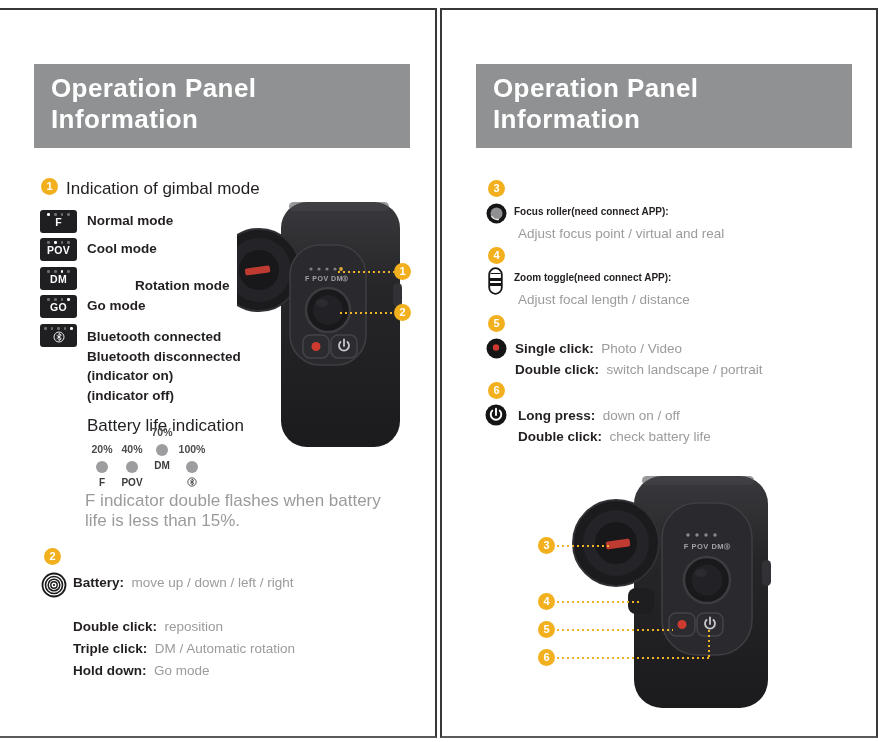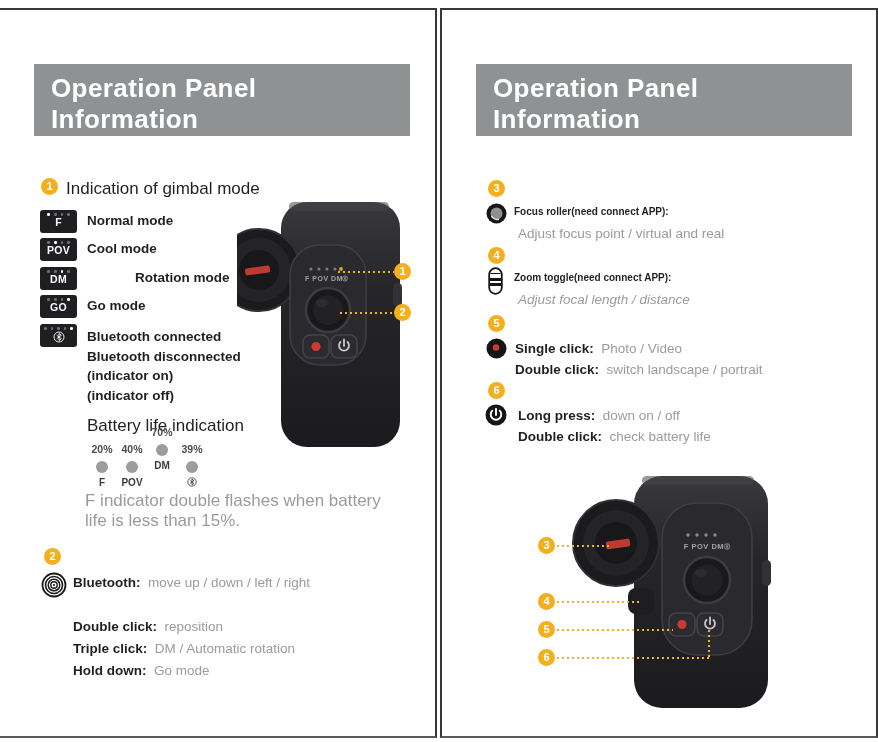--- a/index.html
+++ b/index.html
@@ -3,21 +3,21 @@
 <meta charset="utf-8">
 <style>
   html,body{margin:0;padding:0;background:#fff;}
   body{width:878px;height:742px;font-family:"Liberation Sans",sans-serif;color:#231f20;overflow:hidden;}
   .spread{display:flex;padding-top:8px;}
   .page{position:relative;box-sizing:border-box;height:730px;background:#fff;}
   .page-left{width:437px;border-top:2px solid #383838;border-right:2px solid #383838;border-bottom:2px solid #5a5a5a;margin-right:3px;}
   .page-right{width:438px;border:2px solid #383838;border-bottom-color:#5a5a5a;}
   .abs{position:absolute;}
   
-  .pg-header{left:34px;top:54px;width:376px;height:72px;background:#8f9193;color:#fff;font-weight:bold;font-size:26px;line-height:31px;letter-spacing:.4px;padding:9px 0 0 17px;box-sizing:border-box;}
+  .pg-header{left:34px;top:54px;width:376px;height:84px;background:#8f9193;color:#fff;font-weight:bold;font-size:26px;line-height:31px;letter-spacing:.4px;padding:9px 0 0 17px;box-sizing:border-box;}
   
   .numcirc{width:17px;height:17px;border-radius:50%;background:#f2b01e;color:#fff;font-size:11px;font-weight:bold;text-align:center;line-height:17px;}
   
   .sec-heading{font-size:17px;font-weight:normal;text-align:center;}
   
   .mode-icon{width:37px;height:23px;background:#1f1f22;border-radius:3px;position:absolute;left:40px;}
   .mode-icon .dots{position:absolute;top:3px;left:0;width:100%;display:flex;justify-content:center;gap:4px;}
   .mode-icon .dots i{width:2.6px;height:2.6px;border-radius:50%;background:#6f6f73;display:block;}
   .mode-icon .dots i.on{background:#ffffff;}
   .mode-icon .glyph{position:absolute;left:0;right:0;top:6px;text-align:center;color:#fff;font-size:10.5px;font-weight:bold;letter-spacing:.3px;}
@@ -79,21 +79,21 @@
 
     <div class="abs mode-icon" style="top:257px;">
       <span class="dots">
           <i></i>
           <i></i>
           <i class="on"></i>
           <i></i>
         </span>
       <span class="glyph">DM</span>
     </div>
-    <div class="abs mode-label" style="top:260px;padding-left:48px;">Rotation mode</div>
+    <div class="abs mode-label" style="top:268px;padding-left:48px;">Rotation mode</div>
 
     <div class="abs mode-icon" style="top:285px;">
       <span class="dots">
           <i></i>
           <i></i>
           <i></i>
           <i class="on"></i>
         </span>
       <span class="glyph">GO</span>
     </div>
@@ -132,21 +132,21 @@
       <div class="bat-pct">40%</div>
       <div class="bat-dot"></div>
       <div class="bat-lbl">POV</div>
     </div>
     <div class="abs bat-col" style="left:145px;top:416px;">
       <div class="bat-pct">70%</div>
       <div class="bat-dot"></div>
       <div class="bat-lbl">DM</div>
     </div>
     <div class="abs bat-col" style="left:175px;top:433px;">
-      <div class="bat-pct">39%</div>
+      <div class="bat-pct">100%</div>
       <div class="bat-dot"></div>
       <div class="bat-lbl">
         <svg width="10" height="10" viewBox="0 0 12 12">
             <circle cx="6" cy="6" r="5" fill="none" stroke="#3a3a3c" stroke-width="1"></circle>
             <path d="M6 2.4 L6 9.6 L8.3 7.7 L3.7 4.3 M3.7 7.7 L8.3 4.3 L6 2.4" fill="none" stroke="#3a3a3c" stroke-width="1" stroke-linejoin="round"></path>
           </svg>
       </div>
     </div>
 
     <div class="abs note" style="left:85px;top:481px;">
@@ -157,21 +157,21 @@
     <div class="abs numcirc" style="left:44px;top:538px;">2</div>
     <div class="abs icon-box" style="left:41px;top:562px;">
       <svg width="26" height="26" viewBox="0 0 26 26">
         <circle cx="13" cy="13" r="11.5" fill="none" stroke="#1a1a1a" stroke-width="1.8"></circle>
         <circle cx="13" cy="13" r="8.5" fill="none" stroke="#1a1a1a" stroke-width="1.6"></circle>
         <circle cx="13" cy="13" r="5.8" fill="none" stroke="#1a1a1a" stroke-width="1.5"></circle>
         <circle cx="13" cy="13" r="3.2" fill="none" stroke="#1a1a1a" stroke-width="1.4"></circle>
         <circle cx="13" cy="13" r="1.1" fill="#1a1a1a"></circle>
       </svg>
     </div>
-    <div class="abs instr" style="left:73px;top:565px;"><b>Bluetooth:</b>&nbsp; <span class="val">move up / down / left / right</span></div>
+    <div class="abs instr" style="left:73px;top:565px;"><b>Battery:</b>&nbsp; <span class="val">move up / down / left / right</span></div>
     <div class="abs instr" style="left:73px;top:609px;"><b>Double click:</b>&nbsp; <span class="val">reposition</span></div>
     <div class="abs instr" style="left:73px;top:631px;"><b>Triple click:</b>&nbsp; <span class="val">DM / Automatic rotation</span></div>
     <div class="abs instr" style="left:73px;top:653px;"><b>Hold down:</b>&nbsp; <span class="val">Go mode</span></div>
 
     <div class="abs" style="left:237px;top:189px;">
       <svg width="170" height="248" viewBox="0 0 170 248">
         <defs>
           <linearGradient id="gBodyL" x1="0" y1="0" x2="0" y2="1">
             <stop offset="0" stop-color="#39393d"></stop>
               <stop offset="0.35" stop-color="#262629"></stop>
@@ -233,21 +233,21 @@
     <div class="abs numcirc" style="left:46px;top:237px;">4</div>
     <div class="abs icon-box" style="left:46px;top:257px;">
       <svg width="15" height="28" viewBox="0 0 15 28">
         <rect x="1.2" y="1.2" width="12.6" height="25.6" rx="6.3" fill="#fff" stroke="#151515" stroke-width="1.8"></rect>
         <line x1="2.5" y1="6.5" x2="12.5" y2="6.5" stroke="#151515" stroke-width="1"></line>
         <rect x="1.8" y="11" width="11.4" height="3" fill="#151515"></rect>
         <rect x="1.8" y="16" width="11.4" height="3" fill="#151515"></rect>
       </svg>
     </div>
     <div class="abs sec-title" style="left:72px;top:262px;">Zoom toggle(need connect APP):</div>
-    <div class="abs desc" style="left:76px;top:282px;font-style:italic;">Adjust focal length / distance</div>
+    <div class="abs desc" style="left:76px;top:282px;">Adjust focal length / distance</div>
 
     <div class="abs numcirc" style="left:46px;top:305px;">5</div>
     <div class="abs icon-box" style="left:44px;top:328px;">
       <svg width="21" height="21" viewBox="0 0 21 21">
         <circle cx="10.5" cy="10.5" r="10" fill="#151515"></circle>
         <circle cx="10" cy="9.5" r="3.2" fill="#ce3a30"></circle>
       </svg>
     </div>
     <div class="abs instr" style="left:73px;top:331px;"><b>Single click:</b>&nbsp; <span class="val">Photo / Video</span></div>
     <div class="abs instr" style="left:73px;top:352px;"><b>Double click:</b>&nbsp; <span class="val">switch landscape / portrait</span></div>

